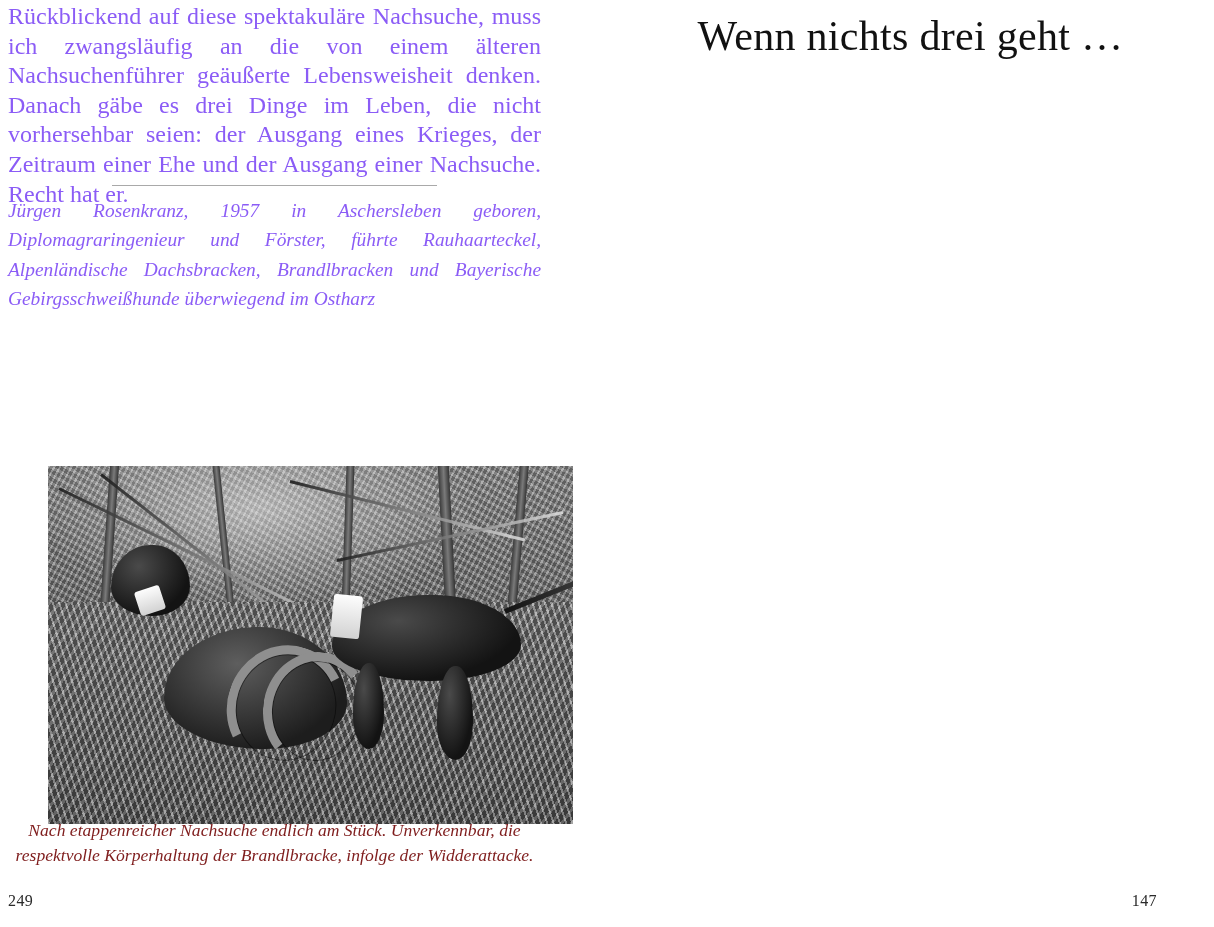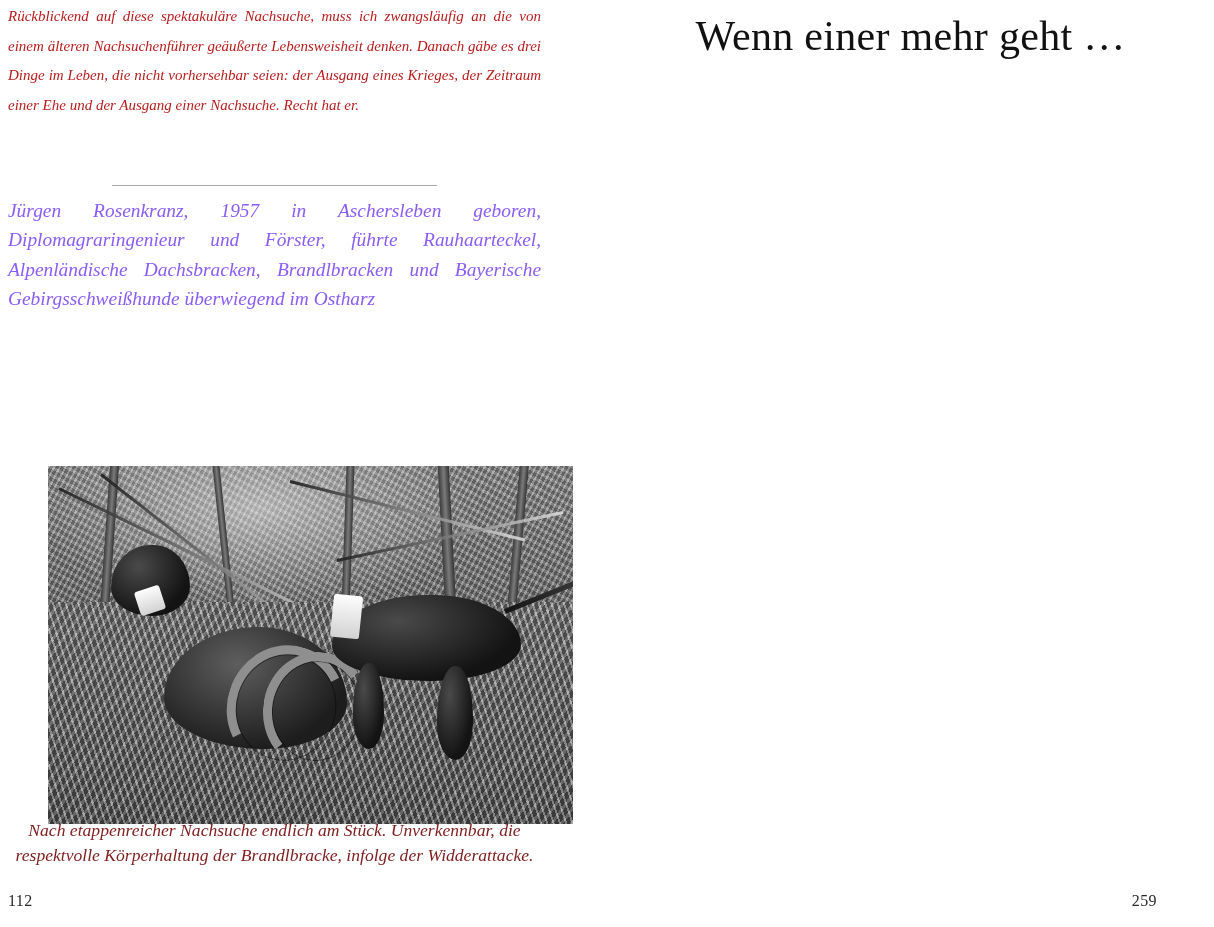--- a/index.html
+++ b/index.html
@@ -26,27 +26,26 @@
   .page {
     position: relative;
     height: 927px;
     box-sizing: border-box;
   }
   .page-left  { width: 607px; }
   .page-right { width: 607px; }
 
   
   .body-text {
-    font-size: 15px;
+    font-size: 24px;
     line-height: 29.6px;
     text-align: justify;
     text-justify: inter-word;
     hyphens: manual;
-    color: #b91c1c;
-    font-style: italic;
+    color: #8b5cf6;
   }
   .italic-note {
     font-style: italic;
     font-size: 19.4px;
     line-height: 29.4px;
     text-align: justify;
     color: #8b5cf6;
   }
   .rule {
     height: 1px;
@@ -224,23 +223,23 @@
         <div class="lp-dog-body" style="left:54%; top:36%; width:36%; height:24%;"></div>
         <div class="lp-collar" style="left:54%; top:36%; width:5.5%; height:12%; transform: rotate(6deg);"></div>
         <div class="lp-dog-body" style="left:58%; top:55%; width:6%; height:24%;"></div>
         <div class="lp-dog-body" style="left:74%; top:56%; width:7%; height:26%;"></div>
         <div class="lp-branch" style="left:87%; top:40%; width:16%; height:5px; background:linear-gradient(90deg,#141414,#3a3a3a); transform: rotate(-22deg);"></div>
       </div>
     </figure>
 
     <div class="caption">Nach etappenreicher Nachsuche endlich am Stück. Unverkennbar, die respektvolle Körperhaltung der Brandlbracke, infolge der Widderattacke.</div>
 
-    <div class="folio folio-left">112</div>
+    <div class="folio folio-left">249</div>
   </div>
 
   <div class="page page-right">
 
-    <h1 class="chapter-title">Wenn einer mehr geht …</h1>
-
-    <div class="folio folio-right">259</div>
+    <h1 class="chapter-title">Wenn nichts drei geht …</h1>
+
+    <div class="folio folio-right">147</div>
   </div>
 
 </div>
 
 </body></html>

